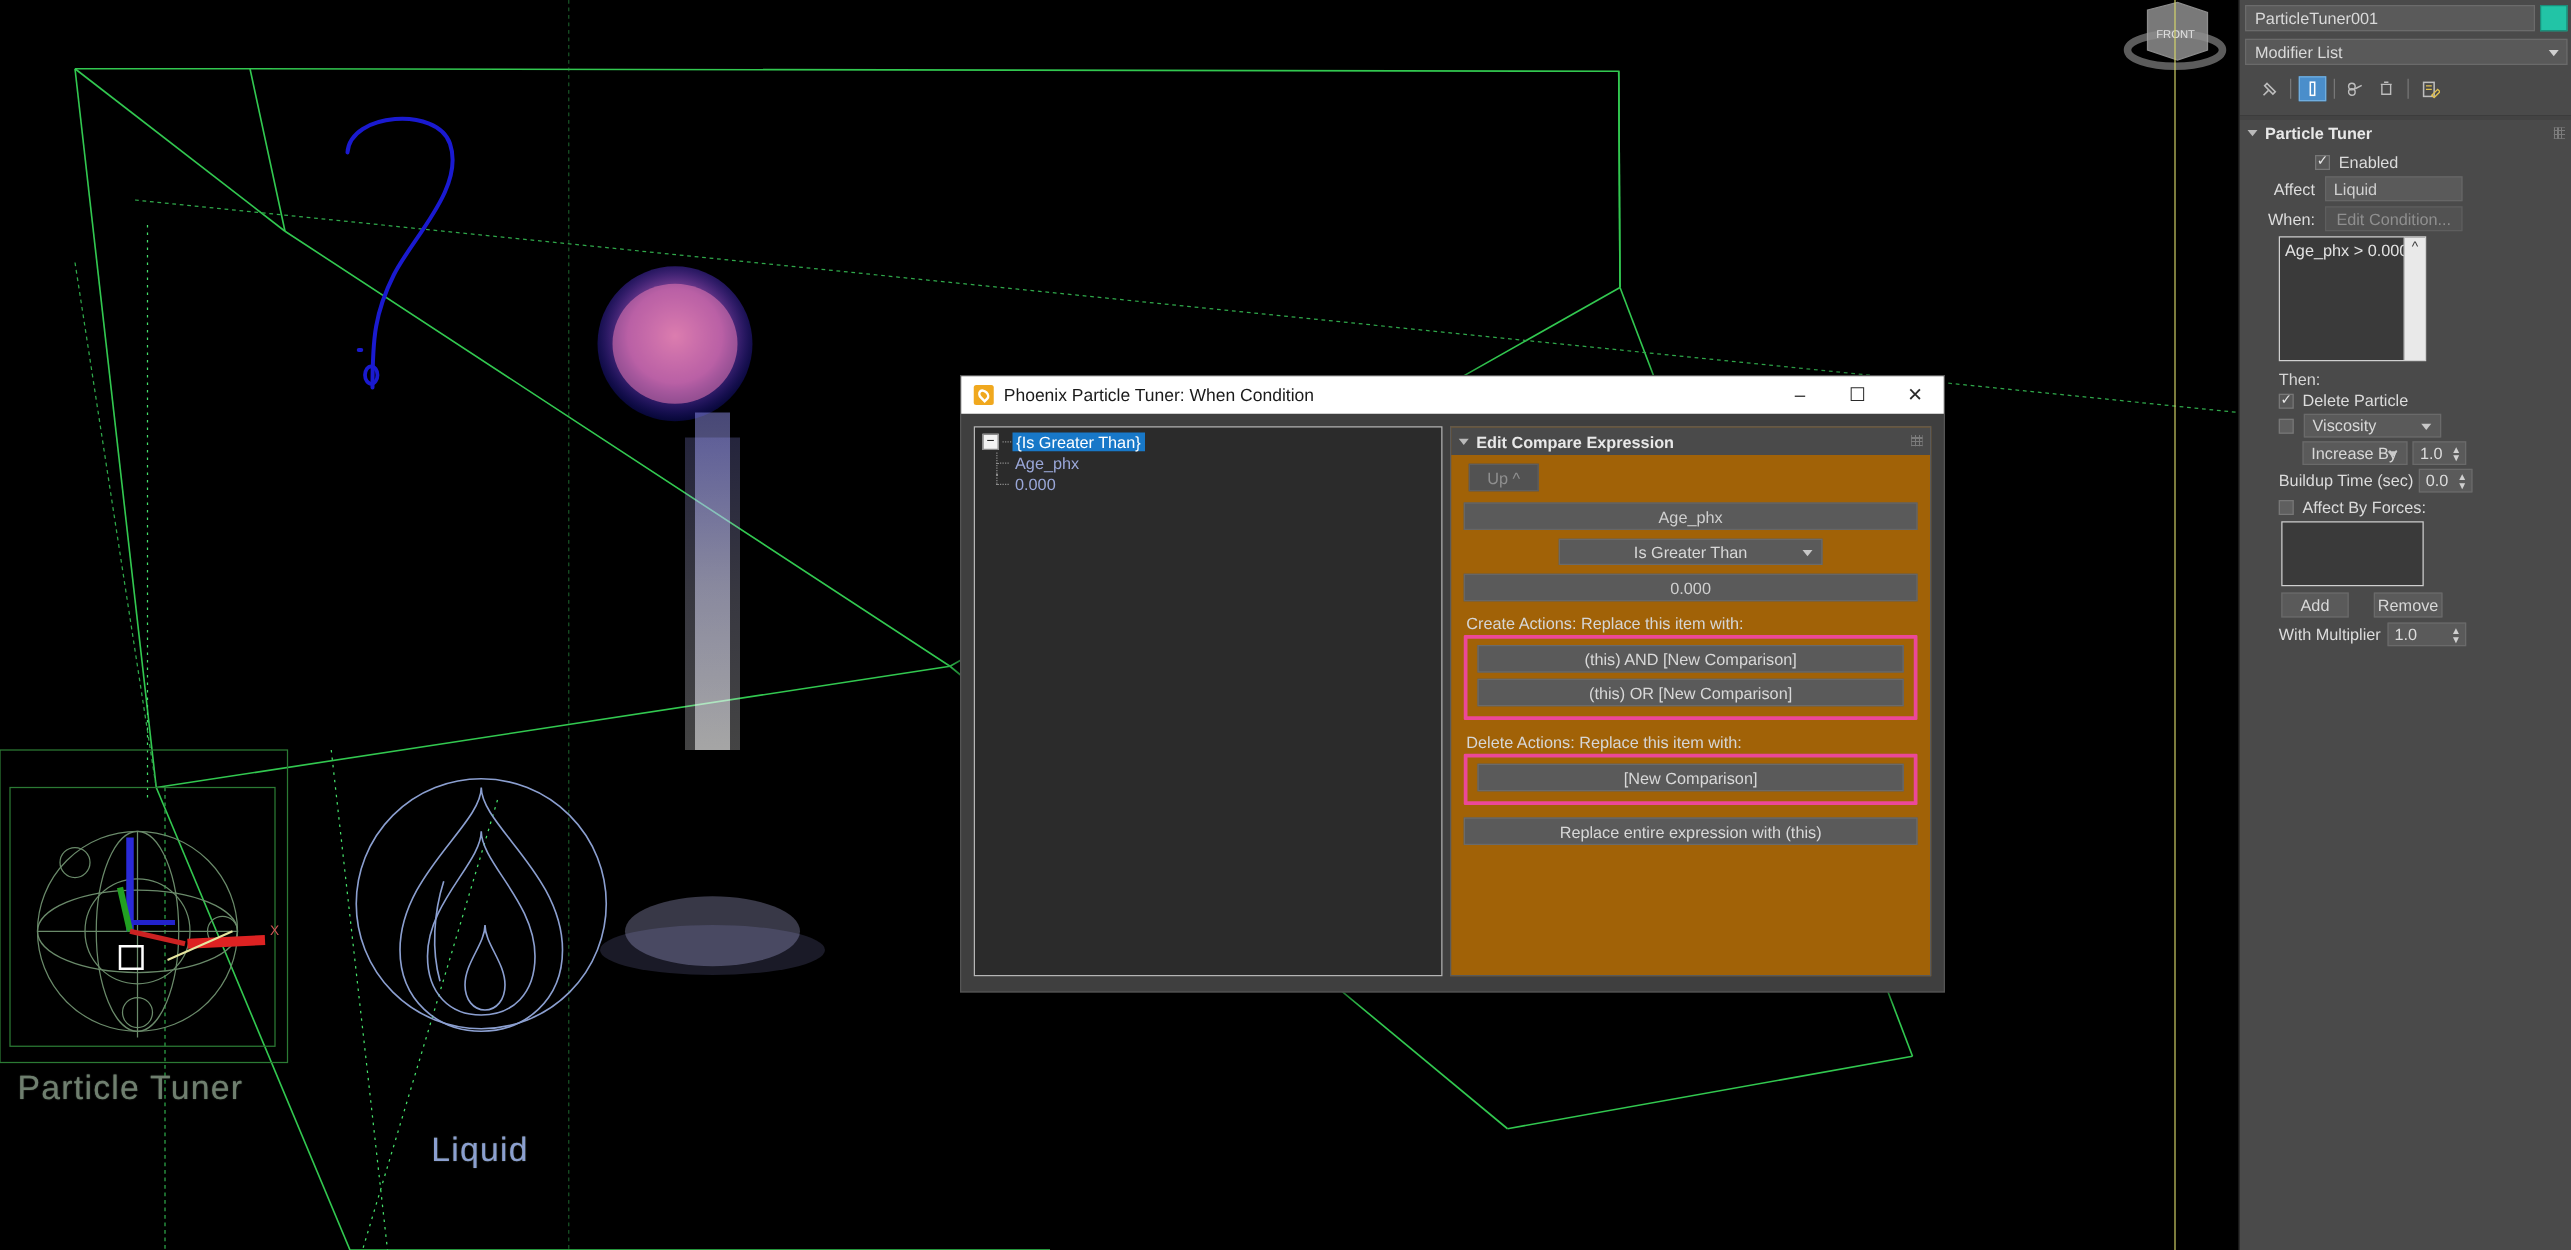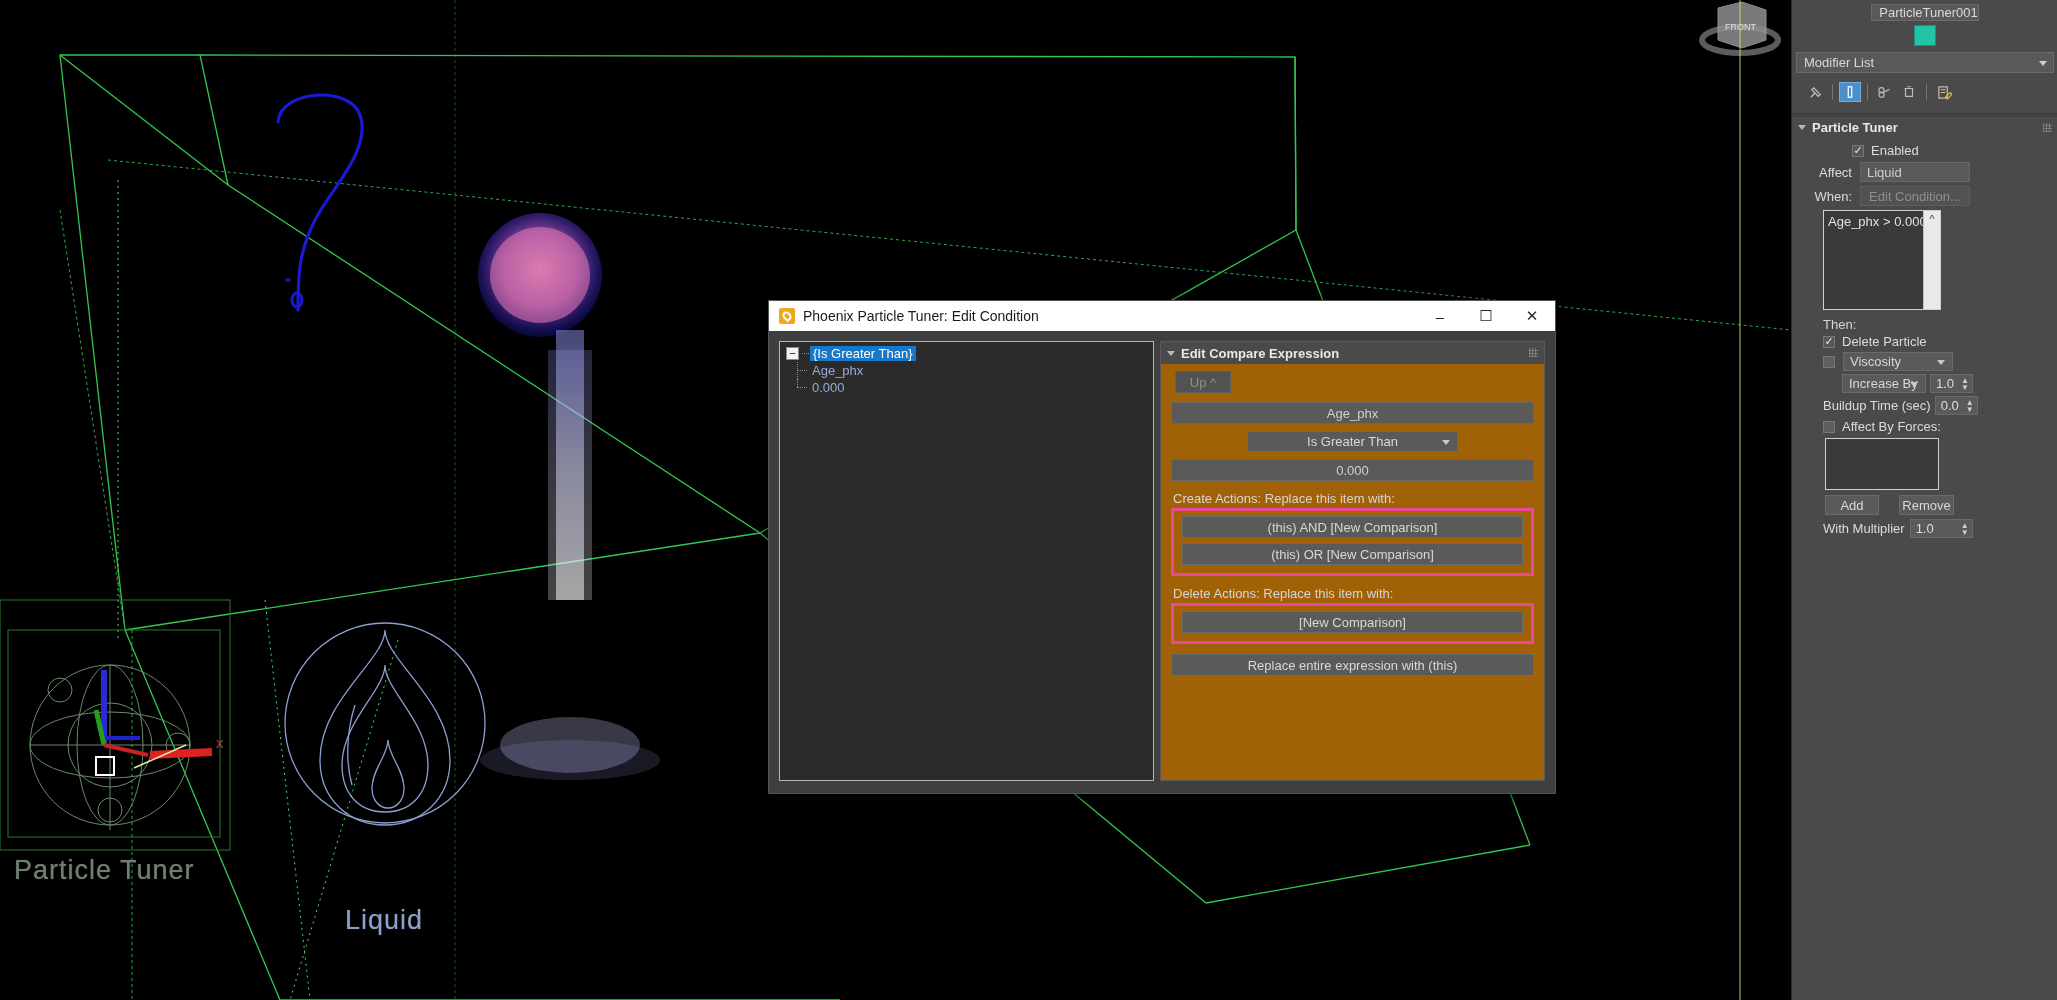--- a/index.html
+++ b/index.html
@@ -117,21 +117,21 @@
     position:relative;
   }
   .sec-label{font-size:13px;color:#d6d6d6;margin:10px 0 4px 2px;}
 
   
   #cmdpanel{
     position:absolute;left:1791px;top:0;width:266px;height:1000px;
     background:#4a4a4a;border-left:1px solid #2e2e2e;
   }
   .cp-row{display:flex;align-items:center;}
-  #name-row{padding:4px 4px 0 4px;display:flex;gap:4px;align-items:center;flex-direction:column;}
+  #name-row{padding:4px 4px 0 4px;display:flex;gap:4px;align-items:center;}
   #name-field{
     flex:1;background:#5a5a5a;border:1px solid #6b6b6b;height:21px;
     color:#d9d9d9;font-size:13px;display:flex;align-items:center;padding-left:7px;
     box-sizing:border-box;
   }
   #color-swatch{width:22px;height:21px;background:#22c4a6;border:1px solid #1a8f7b;box-sizing:border-box;}
   #modlist{
     margin:6px 4px 0 4px;height:21px;background:#595959;border:1px solid #6a6a6a;
     display:flex;align-items:center;padding-left:7px;color:#d9d9d9;font-size:13px;
     position:relative;box-sizing:border-box;
@@ -293,21 +293,21 @@
   </svg>
 
   <div class="vp-label" style="left:14px;top:855px;">Particle Tuner</div>
   <div class="vp-label blue" style="left:345px;top:905px;">Liquid</div>
 </div>
 
 <div id="dialog">
 
   <div id="dlg-titlebar">
     <div id="dlg-icon"></div>
-    <div id="dlg-title">Phoenix Particle Tuner: Edit Condition</div>
+    <div id="dlg-title">Phoenix Particle Tuner: When Condition</div>
     <div id="dlg-btns">
       <div class="dlg-btn">–</div>
       <div class="dlg-btn">☐</div>
       <div class="dlg-btn">✕</div>
     </div>
   </div>
 
   <div id="dlg-body">
 
     <div id="tree-panel">

